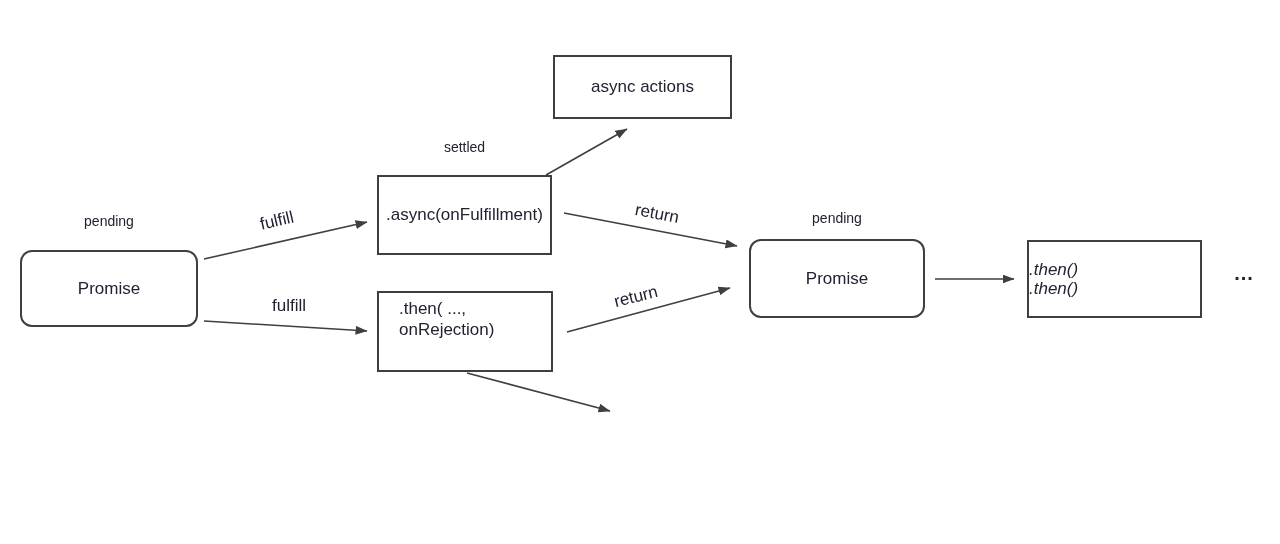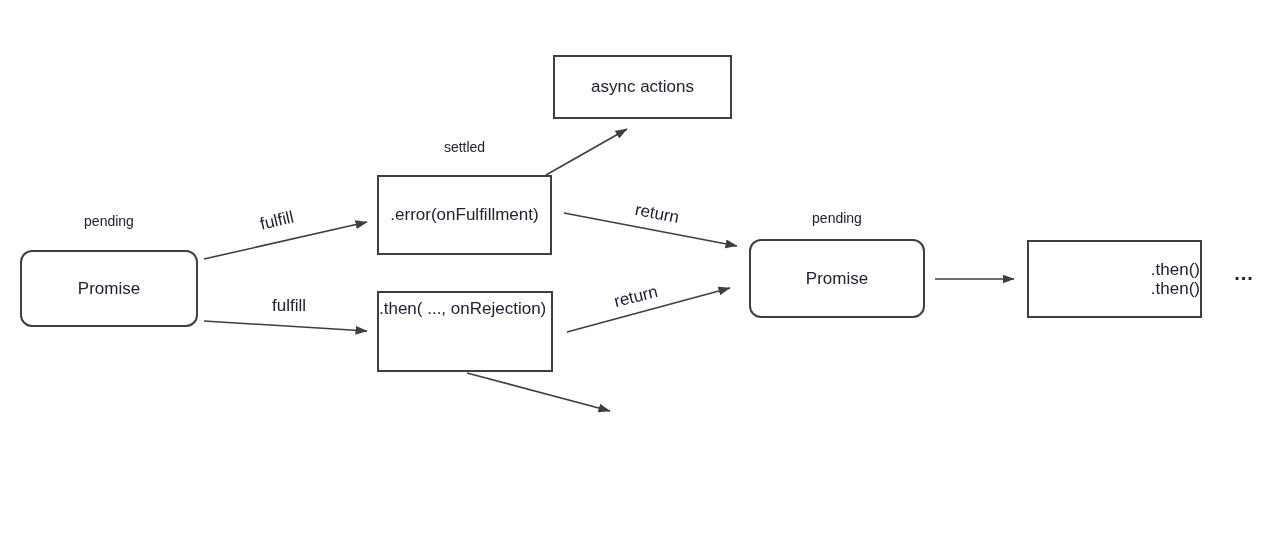--- a/index.html
+++ b/index.html
@@ -42,30 +42,31 @@
     color:var(--text,#222);
     text-align:center;
   }
   .node.rounded{
     border-radius:12px;
   }
   .node.two-line{
     flex-direction:row;
     align-items:flex-start;
     justify-content:flex-start;
-    padding:5px 0 0 0;
+    padding:5px 0 0 20px;
     text-align:left;
     line-height:21px;
     gap:14px;
   }
   .node.two-line-center{
     flex-direction:column;
-    align-items:flex-end;
+    align-items:flex-start;
     justify-content:center;
     line-height:19px;
+    font-style:italic;
   }
   .state-label{
     position:absolute;
     font-size:14px;
     color:var(--text,#222);
     text-align:center;
   }
   .edge-label{
     position:absolute;
     width:64px;
@@ -109,21 +110,21 @@
     <span>Promise</span>
   </div>
 
   <div class="edge-label" style="left:245px;top:211px;transform:rotate(-13deg)">fulfill</div>
   <div class="edge-label" style="left:257px;top:296px">fulfill</div>
   <div class="edge-label" style="left:625px;top:204px;transform:rotate(11deg)">return</div>
   <div class="edge-label" style="left:604px;top:287px;transform:rotate(-14deg)">return</div>
 
   <div class="state-label" style="left:377px;top:139px;width:175px">settled</div>
   <div class="node" style="left:377px;top:175px;width:175px;height:80px">
-    <span>.error(onFulfillment)</span>
+    <span>.async(onFulfillment)</span>
   </div>
 
   <div class="node two-line" style="left:377px;top:291px;width:176px;height:81px">
     <span>.then( ..., onRejection)</span>
   </div>
 
   <div class="node" style="left:553px;top:55px;width:179px;height:64px">
     <span>async actions</span>
   </div>
 

